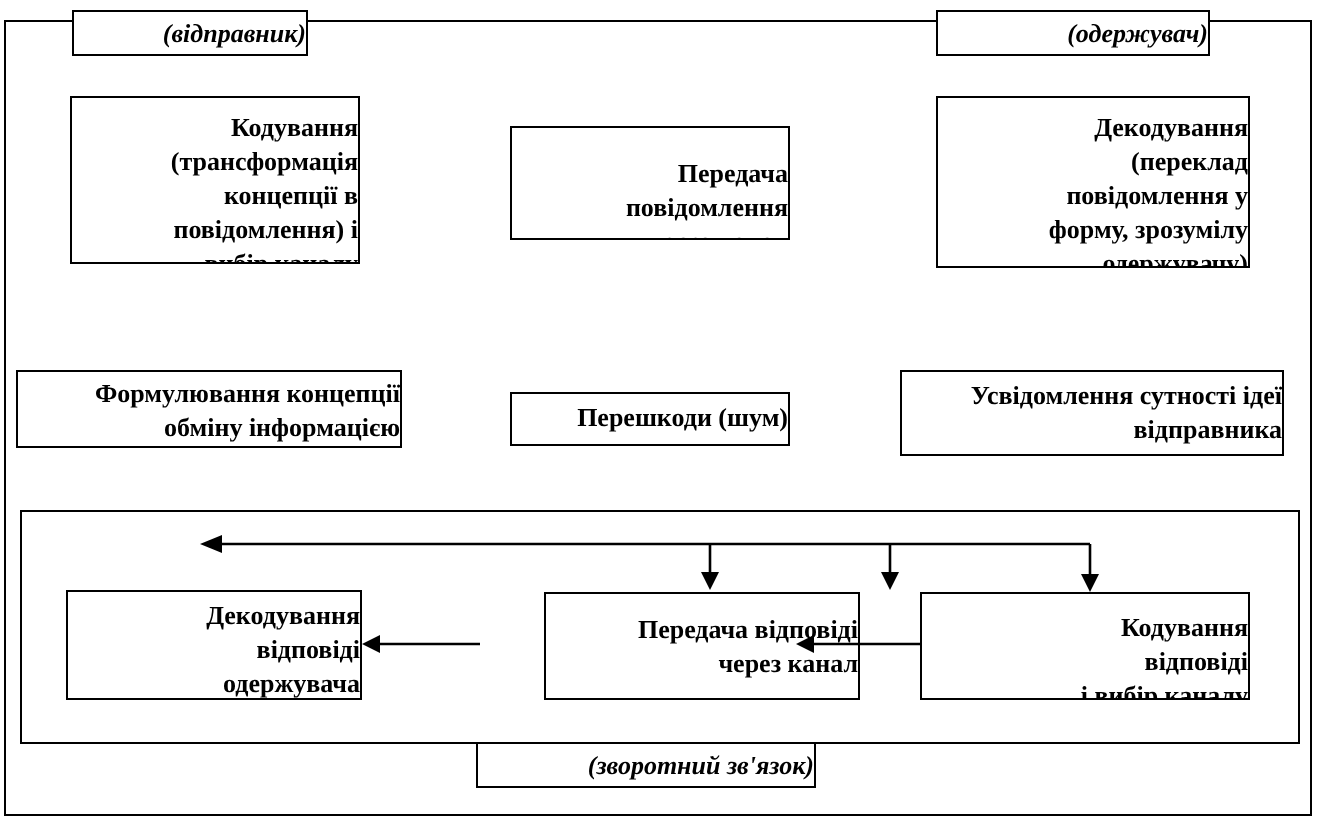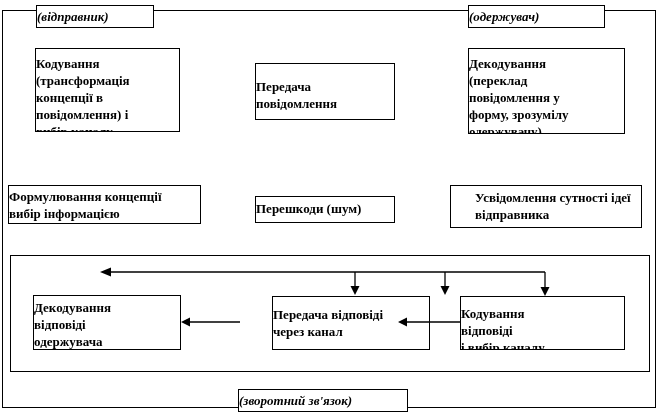--- a/index.html
+++ b/index.html
@@ -14,21 +14,21 @@
   }
   .frame {
     position: absolute;
     border: 1px solid #000;
     background: transparent;
   }
   .box {
     position: absolute;
     border: 1px solid #000;
     background: #ffffff;
-    text-align: left;
+    text-align: right;
     font-weight: bold;
     font-size: 13px;
     line-height: 17px;
     color: #000;
     white-space: pre-line;
     overflow: hidden;
   }
   .label-box { font-style: italic; }
   svg.arrows {
     position: absolute;
@@ -59,35 +59,35 @@
   <div class="box" style="left:255px; top:63px; width:140px; height:57px; padding-top:14px;">Передача
 повідомлення
 через канал</div>
   <div class="box" style="left:468px; top:48px; width:157px; height:86px; padding-top:6px;">Декодування
 (переклад
 повідомлення у
 форму, зрозумілу
 одержувачу)</div>
 
   <div class="box" style="left:8px; top:185px; width:193px; height:39px; padding-top:2px;">Формулювання концепції
-вибір інформацією</div>
+обміну інформацією</div>
   <div class="box" style="left:255px; top:196px; width:140px; height:27px; padding-top:3px;">Перешкоди (шум)</div>
   <div class="box" style="left:450px; top:185px; width:192px; height:43px; padding-top:3px;padding-left:24px;">Усвідомлення сутності ідеї
 відправника</div>
 
   <div class="box" style="left:33px; top:295px; width:148px; height:55px; padding-top:3px;">Декодування
 відповіді
 одержувача</div>
   <div class="box" style="left:240px; top:296px; width:158px; height:54px; padding-top:9px;margin-left:32px;">Передача відповіді
 через канал</div>
   <div class="box" style="left:460px; top:296px; width:165px; height:54px; padding-top:8px;">Кодування
 відповіді
 і вибір каналу</div>
 
-  <div class="box label-box" style="left:238px; top:389px; width:170px; height:23px; padding-top:2px;">(зворотний зв'язок)</div>
+  <div class="box label-box" style="left:238px; top:371px; width:170px; height:23px; padding-top:2px;">(зворотний зв'язок)</div>
 
   <svg class="arrows" viewBox="0 0 659 412" xmlns="http://www.w3.org/2000/svg">
 
     <line x1="110" y1="272" x2="545" y2="272"></line>
     <polygon points="100,272 111,267.5 111,276.5"></polygon>
 
     <line x1="355" y1="272" x2="355" y2="287"></line>
     <polygon points="355,295 350.5,286 359.5,286"></polygon>
 
     <line x1="445" y1="272" x2="445" y2="287"></line>

